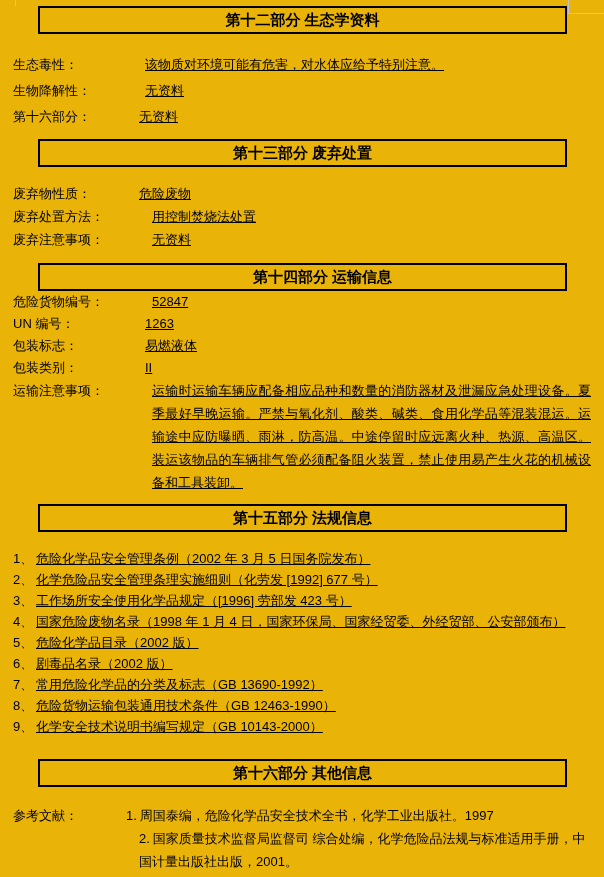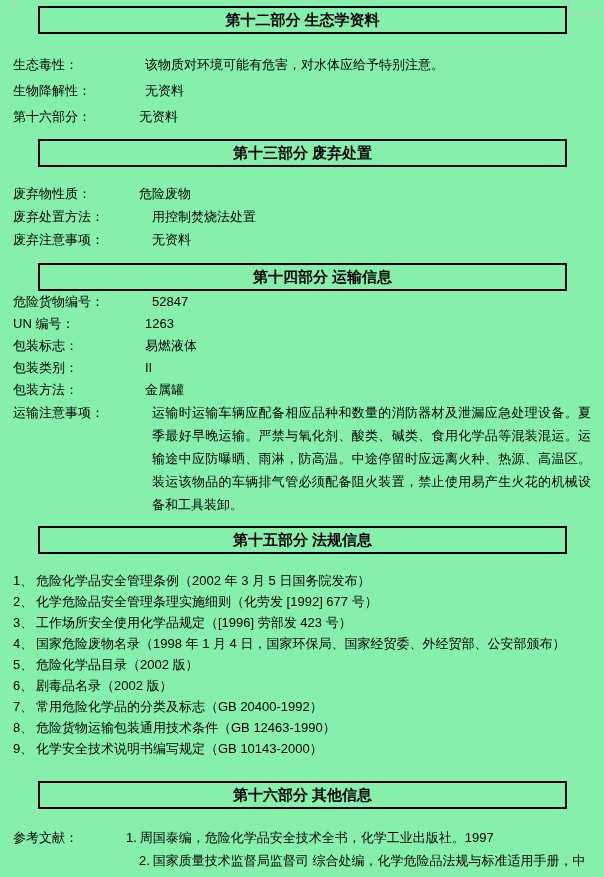--- a/index.html
+++ b/index.html
@@ -1,19 +1,19 @@
 <!DOCTYPE html>
 <html><head>
 <meta charset="utf-8">
 <style>
   html,body{margin:0;padding:0;background:#ffffff;}
   .page{
     position:relative;
     width:604px;height:877px;
-    background:#86efac;
+    background:#eab308;
     color:#000000;
     font-family:"Liberation Sans", sans-serif;
     font-size:13px;
     overflow:hidden;
     padding-top:6px;
     box-sizing:border-box;
   }
   
   .mark{position:absolute;background:#c4c4c4;}
   .mark-tl-v{left:15px;top:0;width:1px;height:6px;}
@@ -31,21 +31,21 @@
   }
   .hdr13{margin-top:9px;}
   .hdr14{margin-top:12px;padding-left:40px;}
   .hdr15{margin-top:10px;}
   .hdr16{margin-top:22px;}
 
   .rows{margin:0 13px;}
   .row{display:flex;align-items:flex-start;gap:48px;}
   .lbl{flex:0 0 auto;white-space:nowrap;}
   .lbl84{min-width:84px;}
-  .val{flex:1 1 auto;}
+  .val{flex:1 1 auto;text-decoration:underline;}
 
   .b12{margin-top:18px;}
   .b12 .row{line-height:26px;}
 
   .b13{margin-top:15px;}
   .b13 .row{line-height:23px;align-items:center;}
 
   .b14{}
   .b14 .row{line-height:22px;}
   .b14 .row.para{line-height:23px;}
@@ -120,24 +120,20 @@
       <span class="val">1263</span>
     </div>
     <div class="row">
       <span class="lbl lbl84">包装标志：</span>
       <span class="val">易燃液体</span>
     </div>
     <div class="row">
       <span class="lbl lbl84">包装类别：</span>
       <span class="val">II</span>
     </div>
-    <div class="row">
-      <span class="lbl lbl84">包装方法：</span>
-      <span class="val">金属罐</span>
-    </div>
     <div class="row para">
       <span class="lbl">运输注意事项：</span>
       <span class="val">运输时运输车辆应配备相应品种和数量的消防器材及泄漏应急处理设备。夏季最好早晚运输。严禁与氧化剂、酸类、碱类、食用化学品等混装混运。运输途中应防曝晒、雨淋，防高温。中途停留时应远离火种、热源、高温区。装运该物品的车辆排气管必须配备阻火装置，禁止使用易产生火花的机械设备和工具装卸。</span>
     </div>
   </div>
 
   <div class="hdr hdr15">
     <span>第十五部分 法规信息</span>
   </div>
   <div class="rows b15">
@@ -160,21 +156,21 @@
     <div class="item">
       <span class="inum">5、</span>
       <span class="val">危险化学品目录（2002 版）</span>
     </div>
     <div class="item">
       <span class="inum">6、</span>
       <span class="val">剧毒品名录（2002 版）</span>
     </div>
     <div class="item">
       <span class="inum">7、</span>
-      <span class="val">常用危险化学品的分类及标志（GB 20400-1992）</span>
+      <span class="val">常用危险化学品的分类及标志（GB 13690-1992）</span>
     </div>
     <div class="item">
       <span class="inum">8、</span>
       <span class="val">危险货物运输包装通用技术条件（GB 12463-1990）</span>
     </div>
     <div class="item">
       <span class="inum">9、</span>
       <span class="val">化学安全技术说明书编写规定（GB 10143-2000）</span>
     </div>
   </div>

